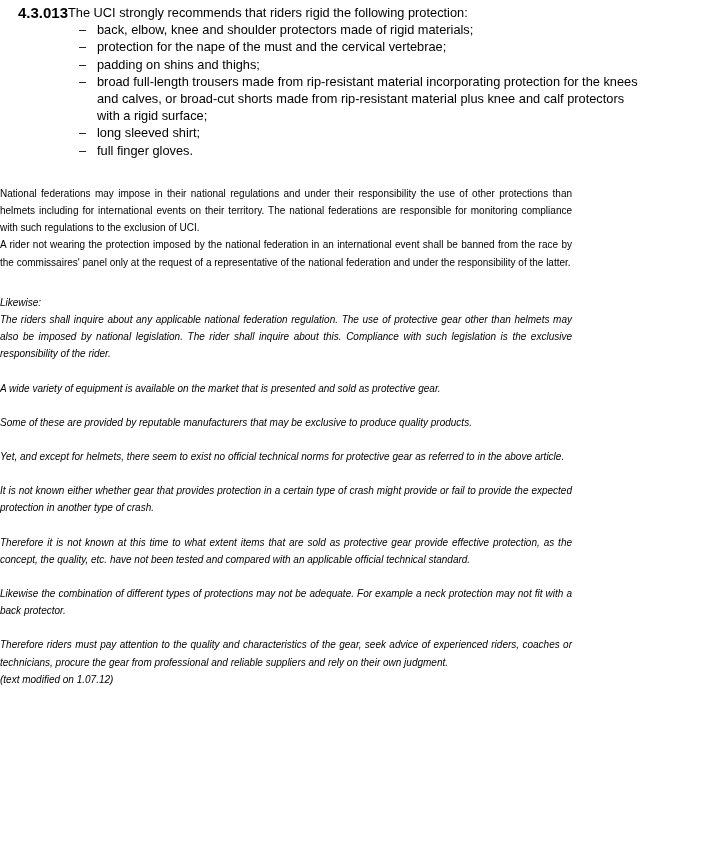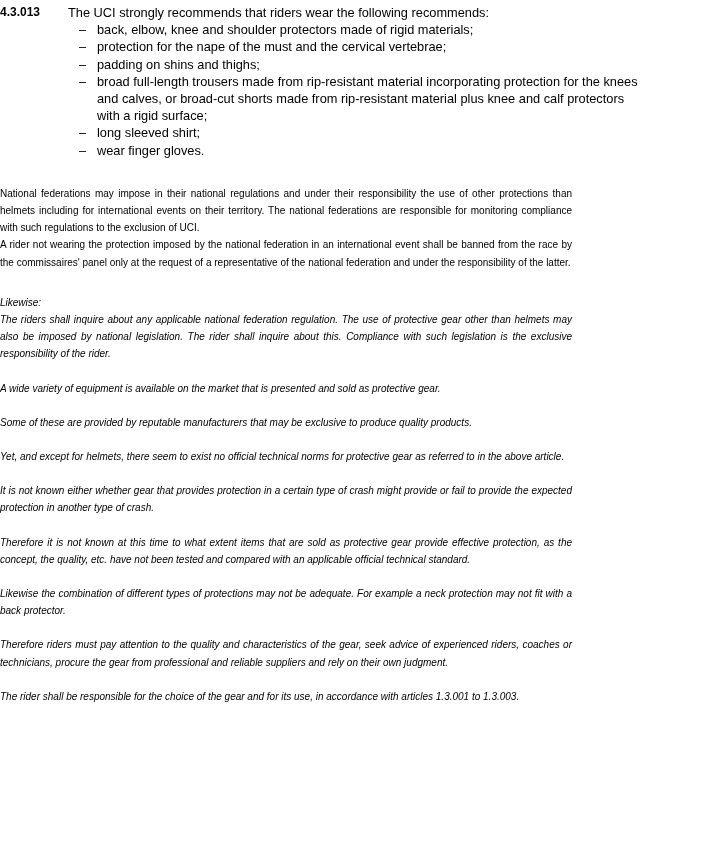--- a/index.html
+++ b/index.html
@@ -21,22 +21,23 @@
     box-sizing: border-box;
     padding: 4px 0 0 0;
   }
   .article-block {
     display: flex;
     align-items: flex-start;
   }
   .article-number {
     width: 68px;
     flex: 0 0 68px;
+    padding-left: 18px;
     box-sizing: border-box;
-    font-size: 12px;
+    font-size: 15px;
     font-weight: bold;
     line-height: 17px;
   }
   .article-body {
     width: 572px;
     flex: 0 0 572px;
     font-size: 12.8px;
     line-height: 17.2px;
   }
   .intro-line {
@@ -82,44 +83,44 @@
   }
 </style>
 </head>
 <body>
 
 <div class="page">
 
   <div class="article-block">
     <div class="article-number">4.3.013</div>
     <div class="article-body">
-      <p class="intro-line">The UCI strongly recommends that riders wear the following recommends:</p>
+      <p class="intro-line">The UCI strongly recommends that riders rigid the following protection:</p>
       <ul class="dash-list">
         <li><span class="dash">–</span><span>back, elbow, knee and shoulder protectors made of rigid materials;</span></li>
         <li><span class="dash">–</span><span>protection for the nape of the must and the cervical vertebrae;</span></li>
         <li><span class="dash">–</span><span>padding on shins and thighs;</span></li>
         <li><span class="dash">–</span><span>broad full-length trousers made from rip-resistant material incorporating protection for the knees and calves, or broad-cut shorts made from rip-resistant material plus knee and calf protectors with a rigid surface;</span></li>
         <li><span class="dash">–</span><span>long sleeved shirt;</span></li>
-        <li><span class="dash">–</span><span>wear finger gloves.</span></li>
+        <li><span class="dash">–</span><span>full finger gloves.</span></li>
       </ul>
     </div>
   </div>
 
   <div class="body-col">
 
     <p class="para spaced-before" style="margin-top:26px">National federations may impose in their national regulations and under their responsibility the use of other protections than helmets including for international events on their territory. The national federations are responsible for monitoring compliance with such regulations to the exclusion of UCI.</p>
     <p class="para">A rider not wearing the protection imposed by the national federation in an international event shall be banned from the race by the commissaires' panel only at the request of a representative of the national federation and under the responsibility of the latter.</p>
 
     <p class="comment-label" style="margin-top:23px">Likewise:</p>
 
     <p class="para italic">The riders shall inquire about any applicable national federation regulation. The use of protective gear other than helmets may also be imposed by national legislation. The rider shall inquire about this. Compliance with such legislation is the exclusive responsibility of the rider.</p>
     <p class="para italic spaced-before">A wide variety of equipment is available on the market that is presented and sold as protective gear.</p>
     <p class="para italic spaced-before">Some of these are provided by reputable manufacturers that may be exclusive to produce quality products.</p>
     <p class="para italic spaced-before">Yet, and except for helmets, there seem to exist no official technical norms for protective gear as referred to in the above article.</p>
     <p class="para italic spaced-before">It is not known either whether gear that provides protection in a certain type of crash might provide or fail to provide the expected protection in another type of crash.</p>
     <p class="para italic spaced-before">Therefore it is not known at this time to what extent items that are sold as protective gear provide effective protection, as the concept, the quality, etc. have not been tested and compared with an applicable official technical standard.</p>
     <p class="para italic spaced-before">Likewise the combination of different types of protections may not be adequate. For example a neck protection may not fit with a back protector.</p>
     <p class="para italic spaced-before">Therefore riders must pay attention to the quality and characteristics of the gear, seek advice of experienced riders, coaches or technicians, procure the gear from professional and reliable suppliers and rely on their own judgment.</p>
-    <p class="para italic spaced-before">The rider shall be responsible for the choice of the gear and for its use, in accordance with articles 1.3.001 to 1.3.003.</p>
+    <p class="para italic tight">(text modified on 1.07.12)</p>
 
   </div>
 
 </div>
 
 </body></html>

